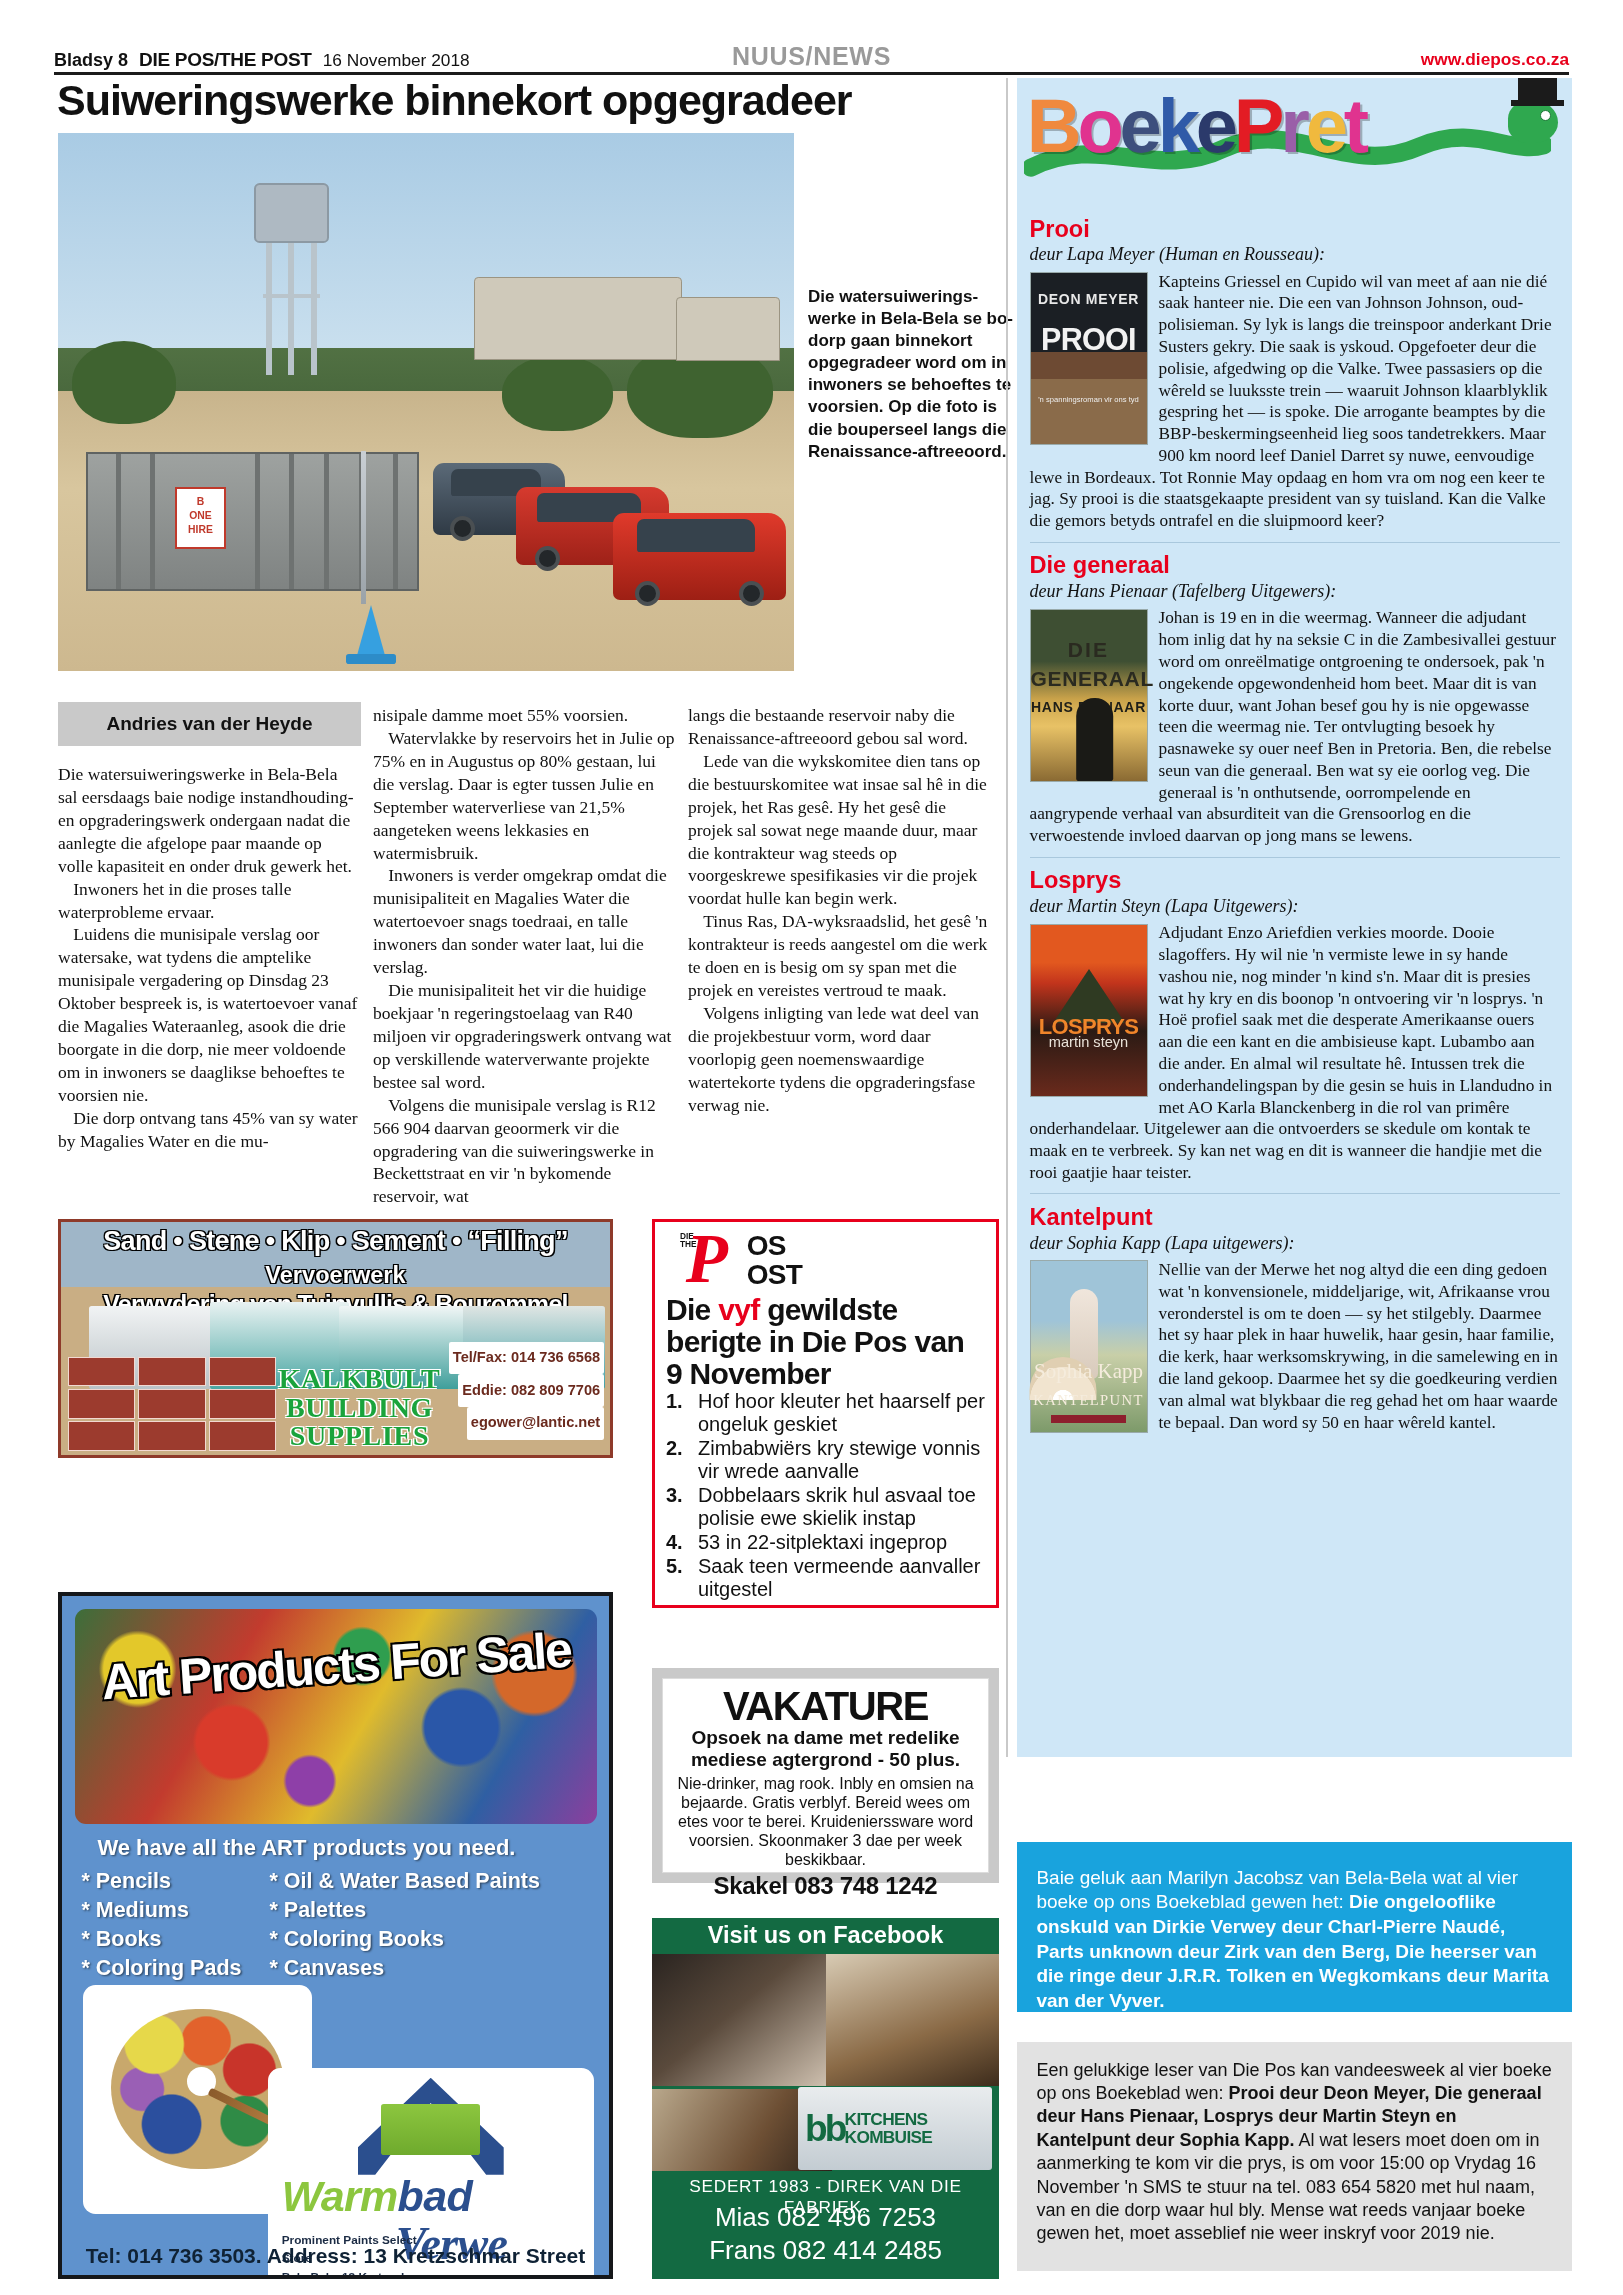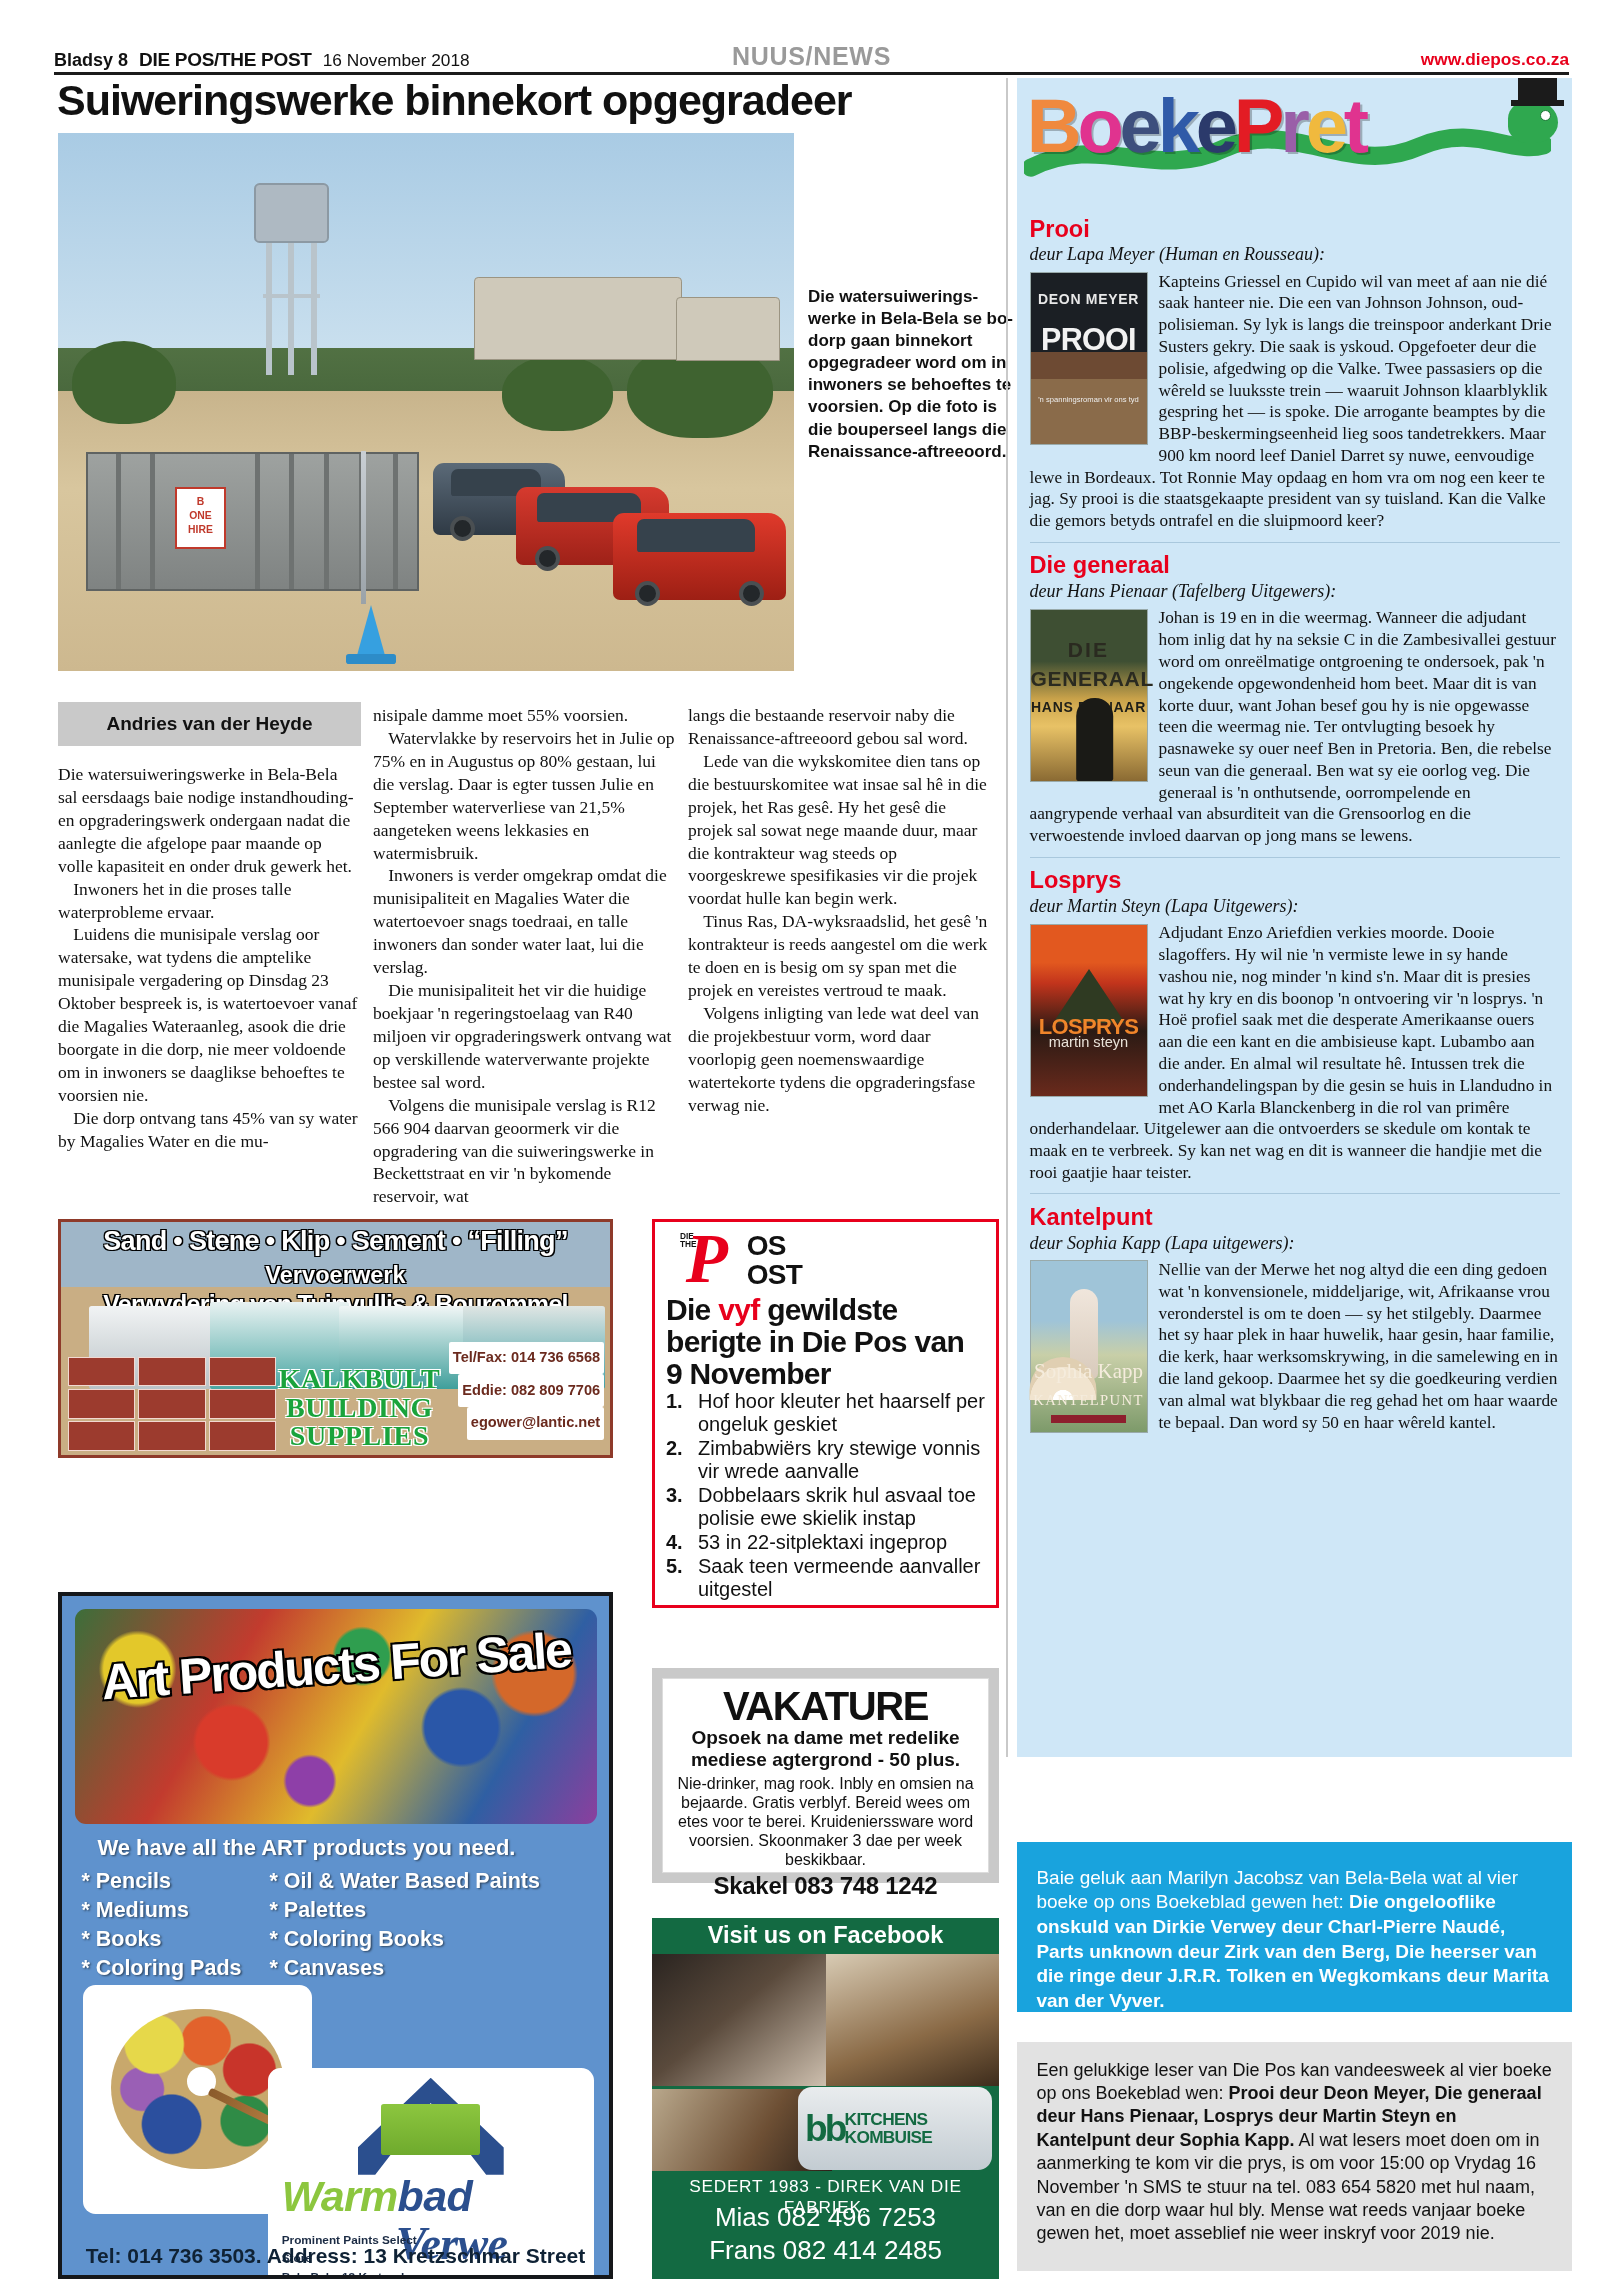--- a/index.html
+++ b/index.html
@@ -226,21 +226,21 @@
   }
   .kt-fb { text-align:center; padding-top:4.2px;
            font-family:"Liberation Sans",sans-serif; font-weight:bold; font-size:23.6px; color:#ffffff;}
   .kt-photos { position:absolute; left:0; right:0; top:36px; height:132px; display:flex; }
   .kt-photos div { flex:1; }
   .kt-p1 { background:linear-gradient(140deg,#2a2420,#5a4a3c 45%,#cdbfae); }
   .kt-p2 { background:linear-gradient(160deg,#d8cbb4,#8a6a46 60%,#3d2c1c); }
   .kt-photos2 { position:absolute; left:0; width:180px; top:171px; height:82px;
                 background:linear-gradient(120deg,#b9a88c,#6d4f34 60%,#2b2018); }
   .kt-logo { position:absolute; right:7px; top:169px; width:194px; height:83px;
-             background:linear-gradient(#e9ecee,#c3ccd2); border-radius:14px; display:flex; align-items:center; }
+             background:linear-gradient(#e9ecee,#c3ccd2); border-radius:3px; display:flex; align-items:center; }
   .kt-logo .bb { font-family:"Liberation Sans",sans-serif; font-weight:bold; font-size:37px;
                  color:#136a42; padding-left:7px; letter-spacing:-2.8px; }
   .kt-logo .lbl { font-family:"Liberation Sans",sans-serif; font-weight:bold; font-size:17.3px;
                   color:#136a42; line-height:1.0; letter-spacing:-0.7px;}
   .kt-sedert { position:absolute; left:0; right:0; top:258px; text-align:center;
                font-family:"Liberation Sans",sans-serif; font-size:17.3px; color:#fff; letter-spacing:0.7px;}
   .kt-tel { position:absolute; left:0; right:0; top:283px; text-align:center;
             font-family:"Liberation Sans",sans-serif; font-size:26px; color:#fff; line-height:1.25;}
 
   

